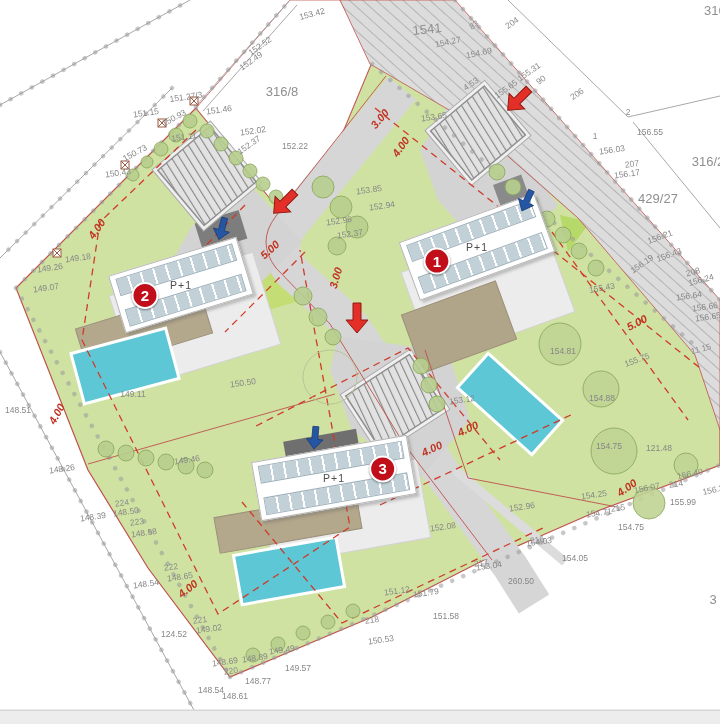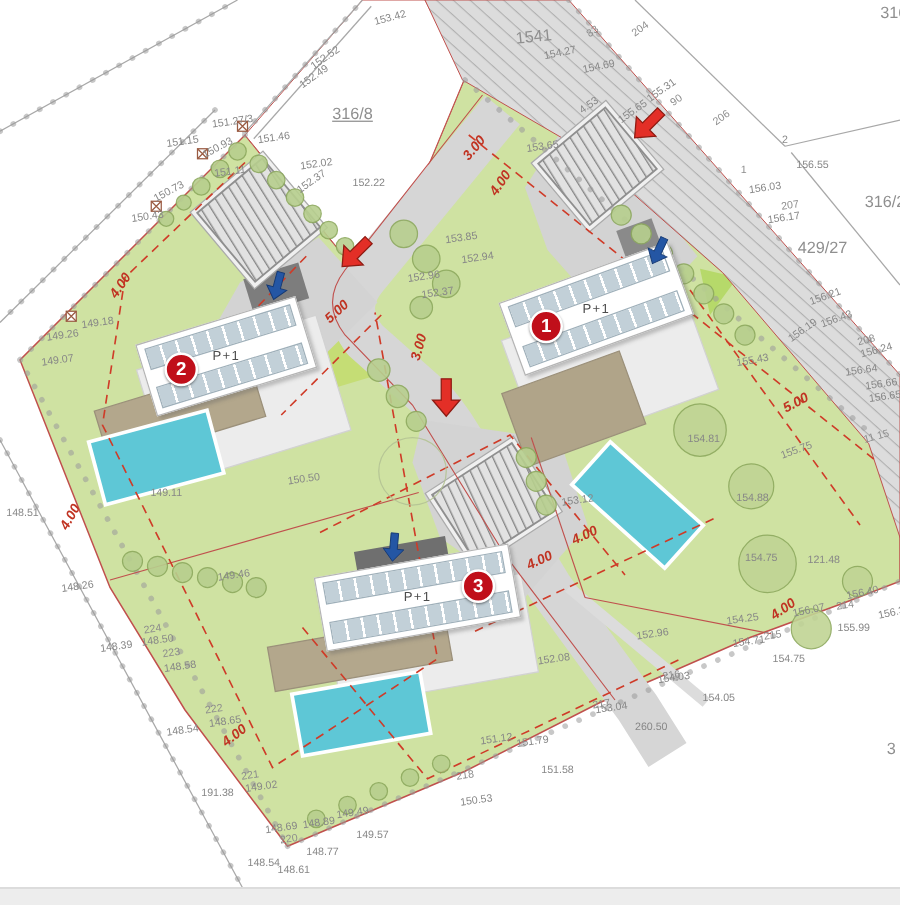--- a/index.html
+++ b/index.html
@@ -332,21 +332,21 @@
       <span class="lbl elev" style="left: 78px; top: 258px; --r: -8deg;">149.18</span>
       <span class="lbl elev" style="left: 50px; top: 268px; --r: -8deg;">149.26</span>
       <span class="lbl elev" style="left: 46px; top: 288px; --r: -8deg;">149.07</span>
       <span class="lbl elev" style="left: 18px; top: 410px; --r: 0deg;">148.51</span>
       <span class="lbl elev" style="left: 62px; top: 469px; --r: -8deg;">148.26</span>
       <span class="lbl elev" style="left: 93px; top: 517px; --r: -8deg;">148.39</span>
       <span class="lbl elev" style="left: 126px; top: 512px; --r: -8deg;">148.50</span>
       <span class="lbl elev" style="left: 144px; top: 533px; --r: -8deg;">148.58</span>
       <span class="lbl elev" style="left: 180px; top: 577px; --r: -8deg;">148.65</span>
       <span class="lbl elev" style="left: 146px; top: 584px; --r: -8deg;">148.54</span>
-      <span class="lbl elev" style="left: 174px; top: 634px; --r: 0deg;">191.38</span>
+      <span class="lbl elev" style="left: 174px; top: 634px; --r: 0deg;">124.52</span>
       <span class="lbl elev" style="left: 209px; top: 629px; --r: -8deg;">149.02</span>
       <span class="lbl elev" style="left: 225px; top: 662px; --r: -8deg;">148.69</span>
       <span class="lbl elev" style="left: 255px; top: 658px; --r: -8deg;">148.89</span>
       <span class="lbl elev" style="left: 282px; top: 650px; --r: -8deg;">149.49</span>
       <span class="lbl elev" style="left: 298px; top: 668px; --r: 0deg;">149.57</span>
       <span class="lbl elev" style="left: 258px; top: 681px; --r: 0deg;">148.77</span>
       <span class="lbl elev" style="left: 235px; top: 696px; --r: 0deg;">148.61</span>
       <span class="lbl elev" style="left: 211px; top: 690px; --r: 0deg;">148.54</span>
       <span class="lbl elev" style="left: 135px; top: 692px; margin-top: 38px; --r: 0deg;">147.95</span>
       <span class="lbl elev" style="left: 187px; top: 460px; --r: -8deg;">149.46</span>
@@ -381,20 +381,20 @@
       <span class="lbl dim" style="left: 336px; top: 278px; --r: -74deg;">3.00</span>
       <span class="lbl dim" style="left: 97px; top: 229px; --r: -55deg;">4.00</span>
       <span class="lbl dim" style="left: 57px; top: 414px; --r: -60deg;">4.00</span>
       <span class="lbl dim" style="left: 188px; top: 589px; --r: -38deg;">4.00</span>
       <span class="lbl dim" style="left: 432px; top: 449px; --r: -25deg;">4.00</span>
       <span class="lbl dim" style="left: 468px; top: 429px; --r: -25deg;">4.00</span>
       <span class="lbl dim" style="left: 637px; top: 323px; --r: -28deg;">5.00</span>
       <span class="lbl dim" style="left: 627px; top: 488px; --r: -35deg;">4.00</span>
       <span class="lbl parcel" style="left: 427px; top: 29px; --r: -6deg;">1541</span>
       <span class="lbl parcel" style="left: 724px; top: 10px; --r: 0deg;">316/26</span>
-      <span class="lbl parcel" style="left: 282px; top: 91px; text-decoration: underline; --r: 0deg;">316/8</span>
+      <span class="lbl parcel" style="left: 282px; top: 91px; --r: 0deg;">316/8</span>
       <span class="lbl parcel" style="left: 708px; top: 161px; --r: 0deg;">316/2</span>
       <span class="lbl parcel" style="left: 658px; top: 198px; --r: 0deg;">429/27</span>
       <span class="lbl parcel" style="left: 713px; top: 599px; --r: 0deg;">3</span>
     </div>
 
   <div id="bottom-band"></div>
 </div>
 
 </body></html>

